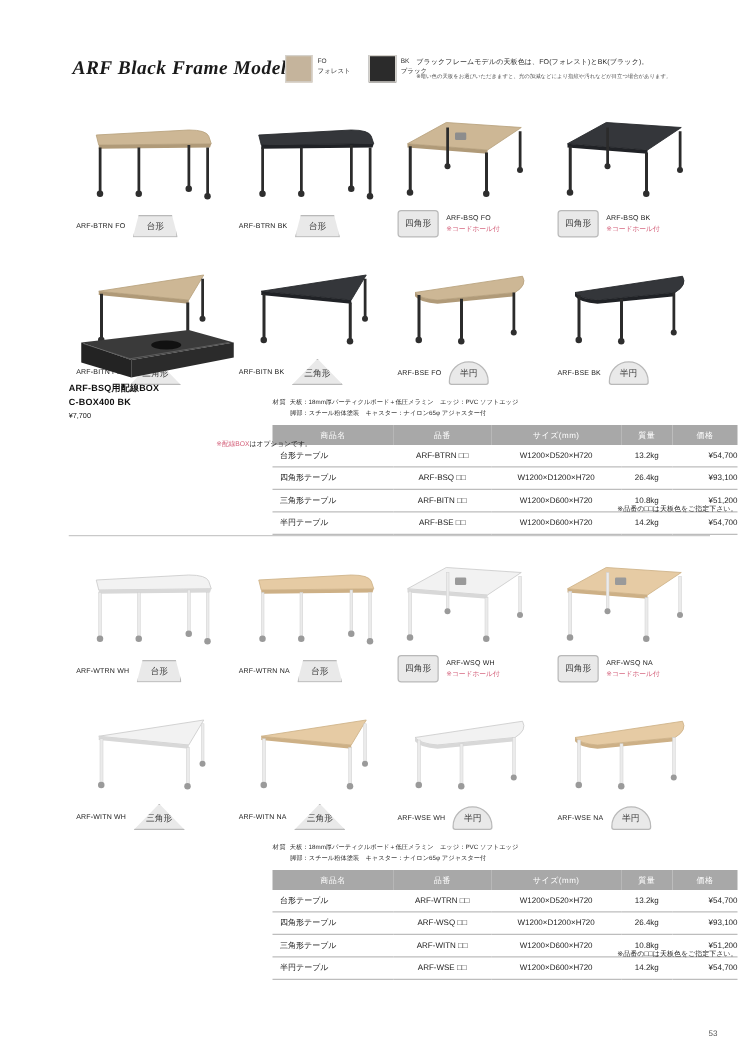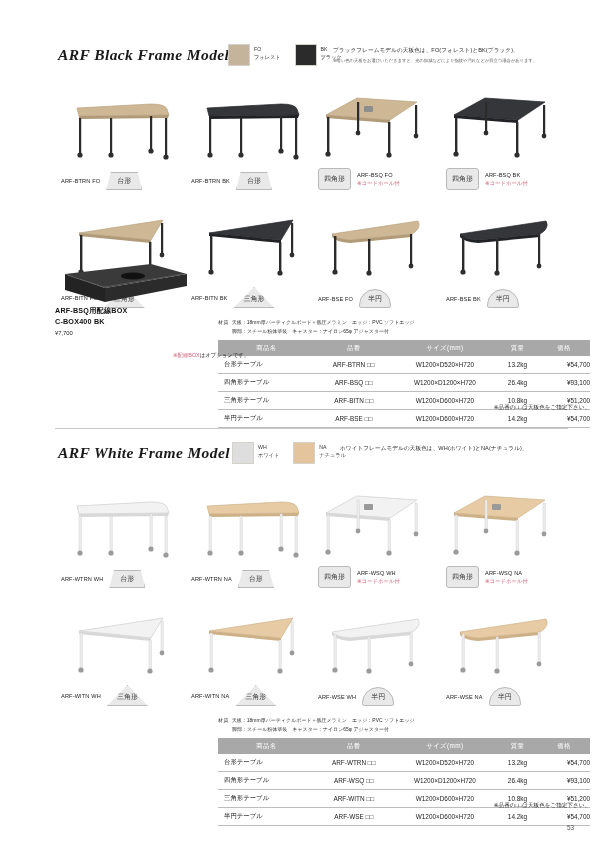--- a/index.html
+++ b/index.html
@@ -358,42 +358,20 @@
           <span class="pink">※配線BOX</span><span>はオプションです。</span>
         </div>
       </div>
     </div>
   </div>
 
   <div class="divider" style="top:428px;"></div>
 
   <div class="section" style="position:absolute;left:0;top:436px;width:600px;">
 
-    <div class="sec-head">
-      <div class="sec-title">ARF White Frame Model</div>
-      <div class="swatches" style="left:232px;">
-        <div class="sw">
-          <div class="chip sw-chip" style="background:#dedede"></div>
-          <div class="sw-txt">
-            <b>WH</b>
-            <b>ホワイト</b>
-          </div>
-        </div>
-        <div class="sw">
-          <div class="chip sw-chip" style="background:#e3c49d"></div>
-          <div class="sw-txt">
-            <b>NA</b>
-            <b>ナチュラル</b>
-          </div>
-        </div>
-      </div>
-      <div class="headnote" style="left:340px;">
-        <div class="l1">ホワイトフレームモデルの天板色は、WH(ホワイト)とNA(ナチュラル)。</div>
-      </div>
-    </div>
 
     <div class="row">
       <div class="cell c0">
         <div class="art">
           <svg width="135" height="80" viewBox="0 0 135 80">
             <path d="M22 26 L96 22 Q110 22 112 27 L114 33 L24 34 Z" fill="#f2f2f2" stroke="#cdcdcd" stroke-width=".7"></path>
             <path d="M24 34 L114 33 L113 36 L24 37 Z" fill="#d8d8d8"></path>
             <rect x="24" y="36" width="2.2" height="36" fill="#ebebeb" stroke="#cfcfcf" stroke-width=".4"></rect>
             <rect x="55" y="36" width="2.2" height="36" fill="#ebebeb" stroke="#cfcfcf" stroke-width=".4"></rect>
             <rect x="95" y="34" width="2.2" height="34" fill="#ebebeb" stroke="#cfcfcf" stroke-width=".4"></rect>

